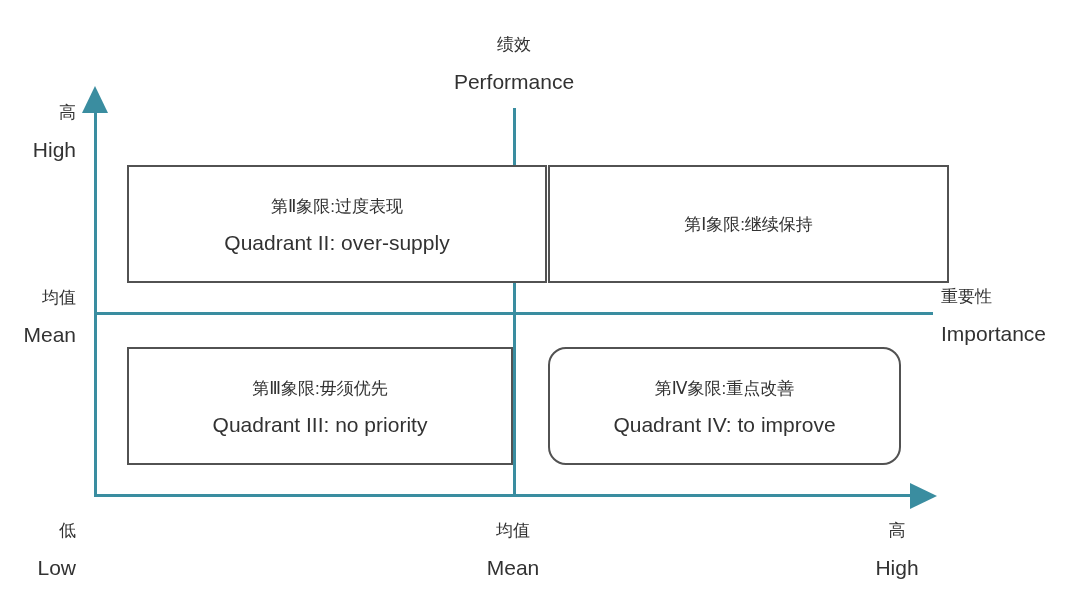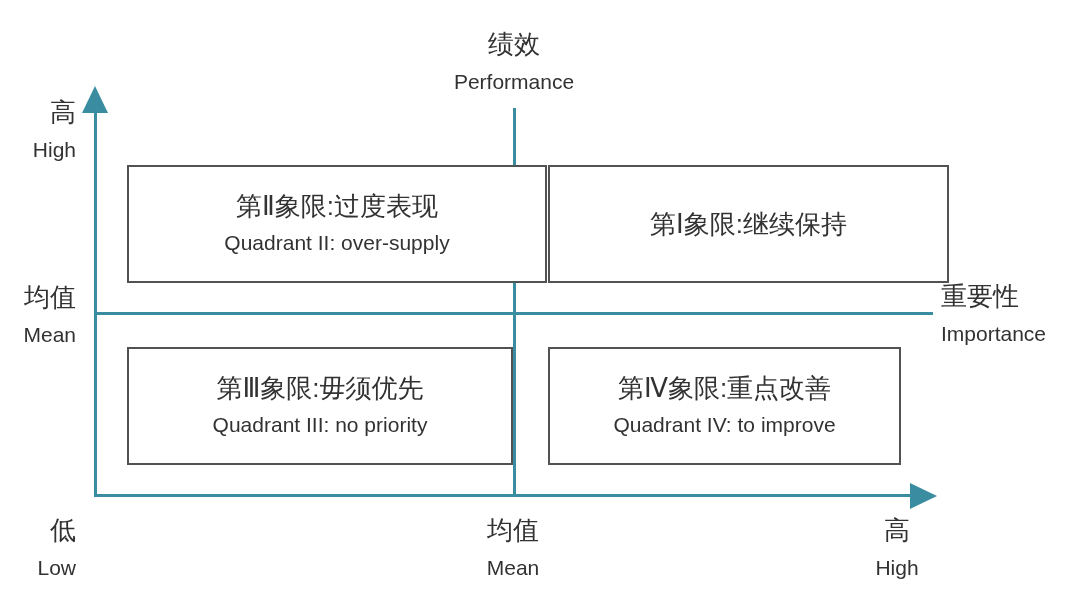--- a/index.html
+++ b/index.html
@@ -37,22 +37,22 @@
     display: flex;
     flex-direction: column;
     align-items: center;
     justify-content: center;
     text-align: center;
     box-sizing: border-box;
   }
   .qbox-tl { left: 127px; top: 165px; width: 420px; height: 118px; }
   .qbox-tr { left: 548px; top: 165px; width: 401px; height: 118px; }
   .qbox-bl { left: 127px; top: 347px; width: 386px; height: 118px; }
-  .qbox-br { left: 548px; top: 347px; width: 353px; height: 118px; }
-  .zh { font-size: 26px; line-height: 37px; white-space: nowrap; }
+  .qbox-br { left: 548px; top: 347px; width: 353px; height: 118px; border-radius: 18px; }
+  .zh { font-size: 17px; line-height: 37px; white-space: nowrap; }
   .en { font-size: 21px; line-height: 35px; white-space: nowrap; }
   .lbl { position: absolute; }
   .lbl .zh, .lbl .en { line-height: 37px; }
   .lbl-performance { left: 384px; top: 26px;  width: 260px; text-align: center; }
   .lbl-importance  { left: 941px; top: 278px; width: 139px; text-align: left;   }
   .lbl-y-high      { left: 0;     top: 94px;  width: 76px;  text-align: right;  }
   .lbl-y-mean      { left: 0;     top: 279px; width: 76px;  text-align: right;  }
   .lbl-origin-low  { left: 0;     top: 512px; width: 76px;  text-align: right;  }
   .lbl-x-mean      { left: 433px; top: 512px; width: 160px; text-align: center; }
   .lbl-x-high      { left: 817px; top: 512px; width: 160px; text-align: center; }

